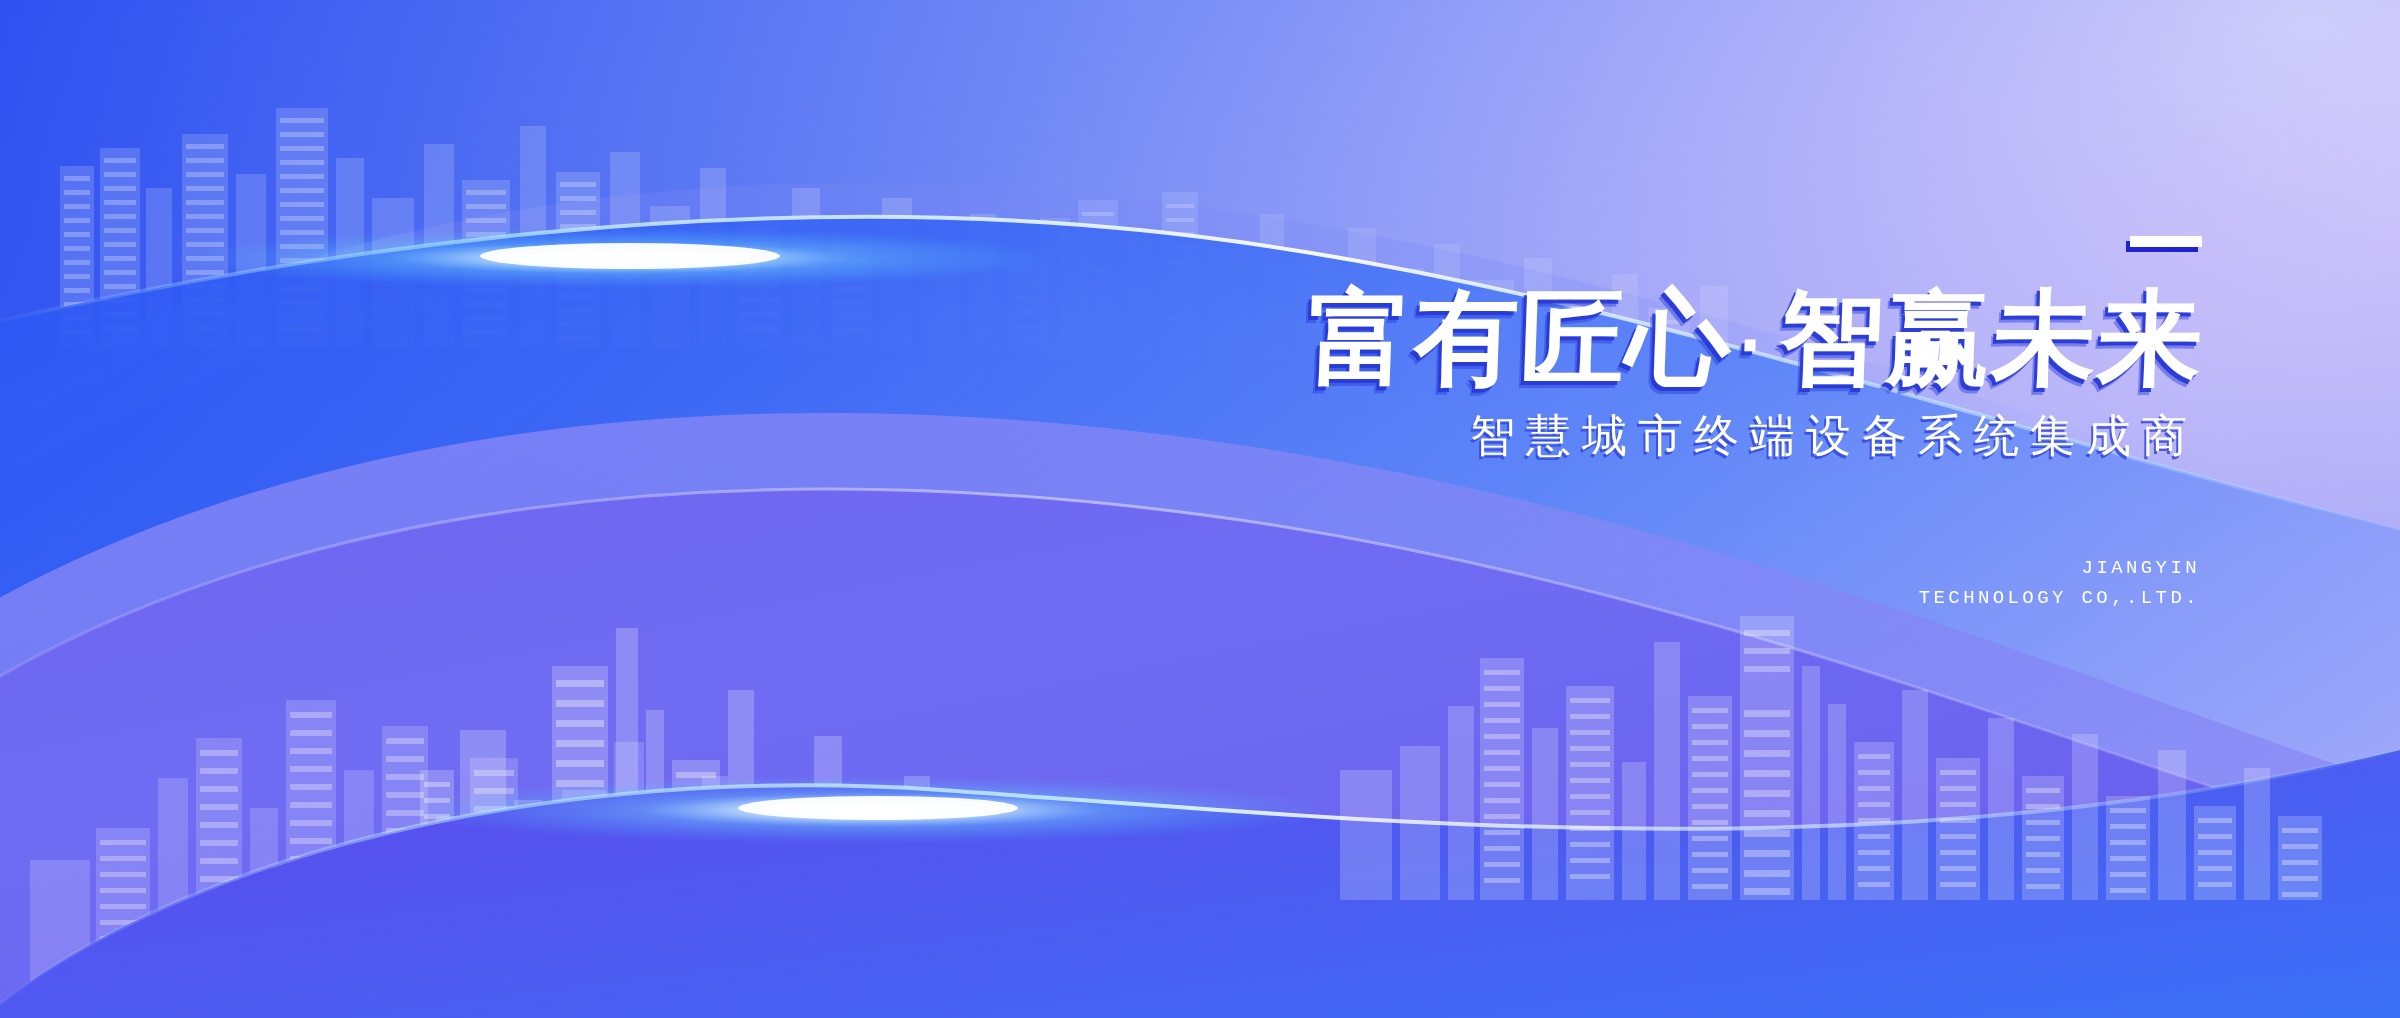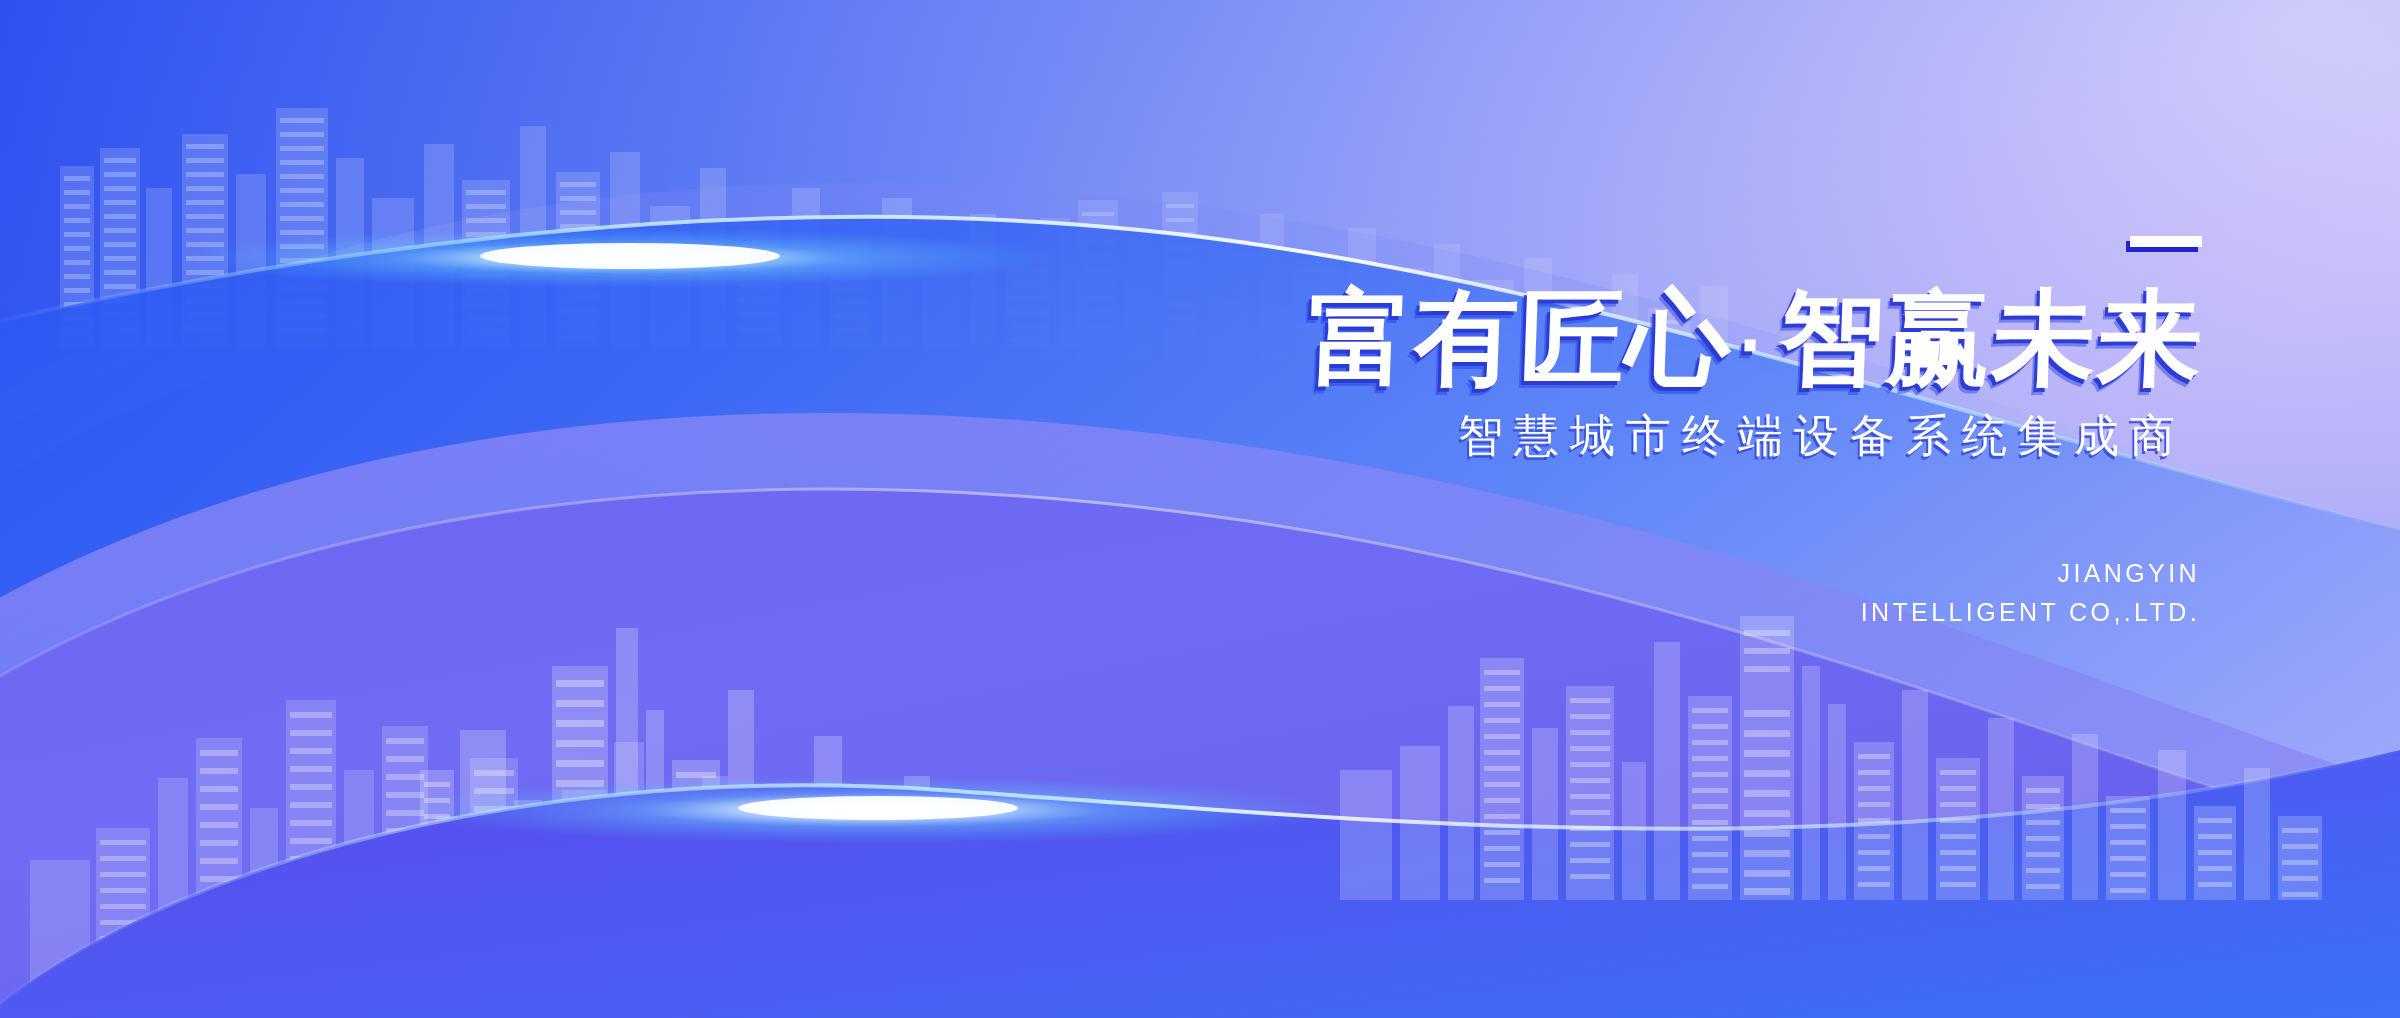--- a/index.html
+++ b/index.html
@@ -82,34 +82,34 @@
     letter-spacing:12px;
     margin:0 6px;
   }
 
   #subtitle{
     font-size:45px;
     line-height:1;
     color:#ffffff;
     letter-spacing:11px;
     white-space:nowrap;
-    margin:16px;
+    margin:4px;
     padding-right:2px;
     text-shadow:-2px 3px 0 rgba(52,70,220,.85);
     font-family:"DejaVu Sans","Liberation Sans",sans-serif;
   }
 
   #company{
     margin-top:96px;
     padding-right:4px;
     color:#ffffff;
-    font-size:25px;
+    font-size:19px;
     line-height:1.55;
     letter-spacing:3.4px;
-    font-family:Liberation Sans, sans-serif;
+    font-family:Liberation Mono, monospace;
     text-align:right;
   }
   #company div{white-space:nowrap;}
 </style>
 </head>
 <body>
 
 <div id="banner">
 
   <div class="layer">
@@ -885,18 +885,18 @@
     <span id="dash"></span>
 
     <div id="title">
       <span>富有匠心</span><span class="dot">·</span><span>智赢未来</span>
     </div>
 
     <div id="subtitle">智慧城市终端设备系统集成商</div>
 
     <div id="company">
       <div>JIANGYIN</div>
-      <div>INTELLIGENT CO,.LTD.</div>
+      <div>TECHNOLOGY CO,.LTD.</div>
     </div>
 
   </div>
 
 </div>
 
 </body></html>

